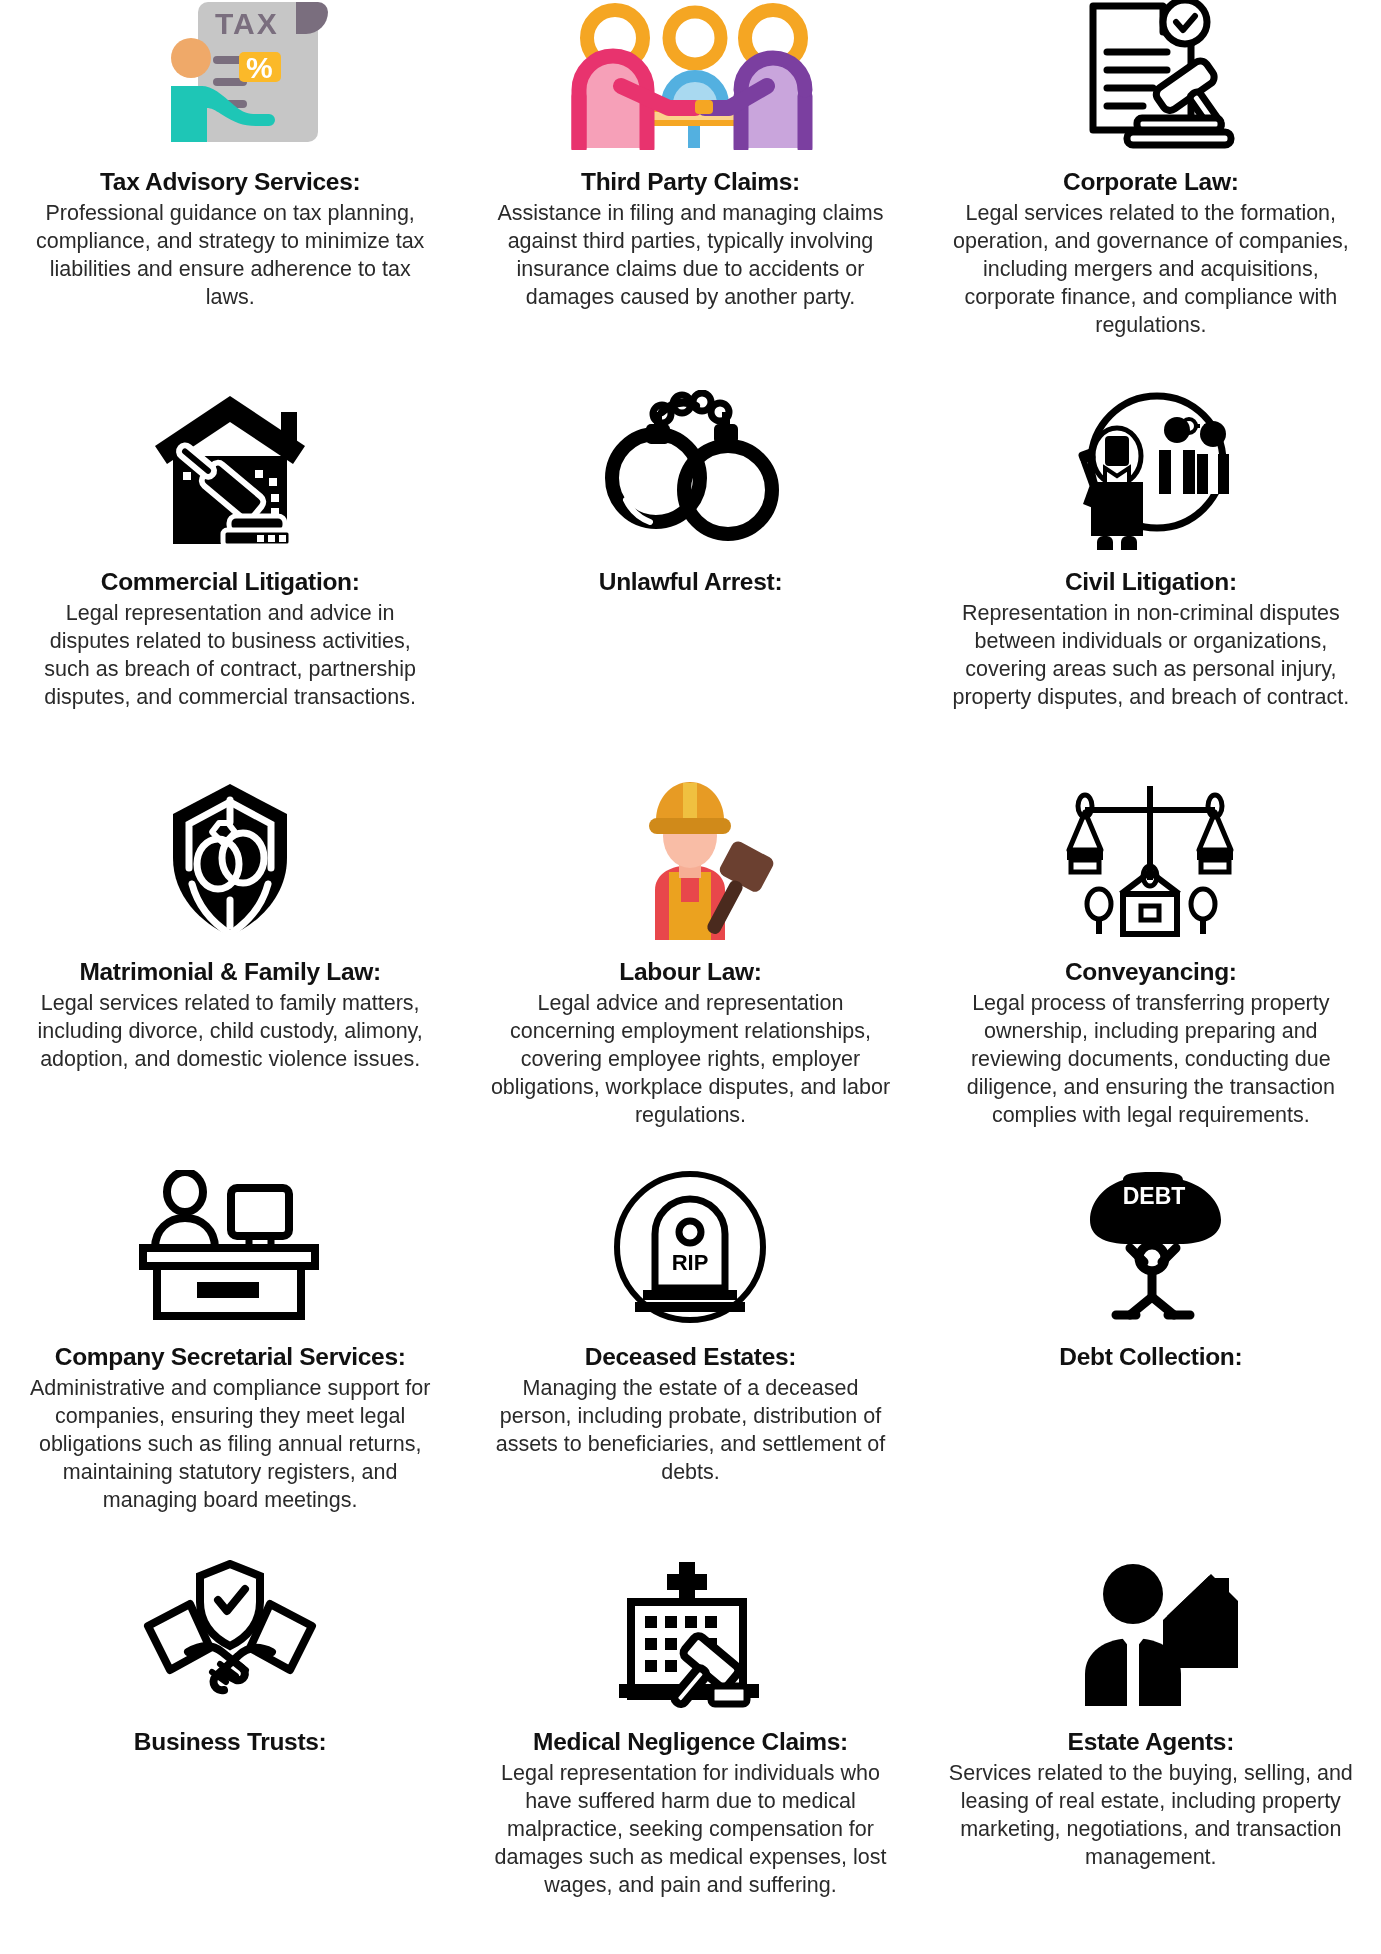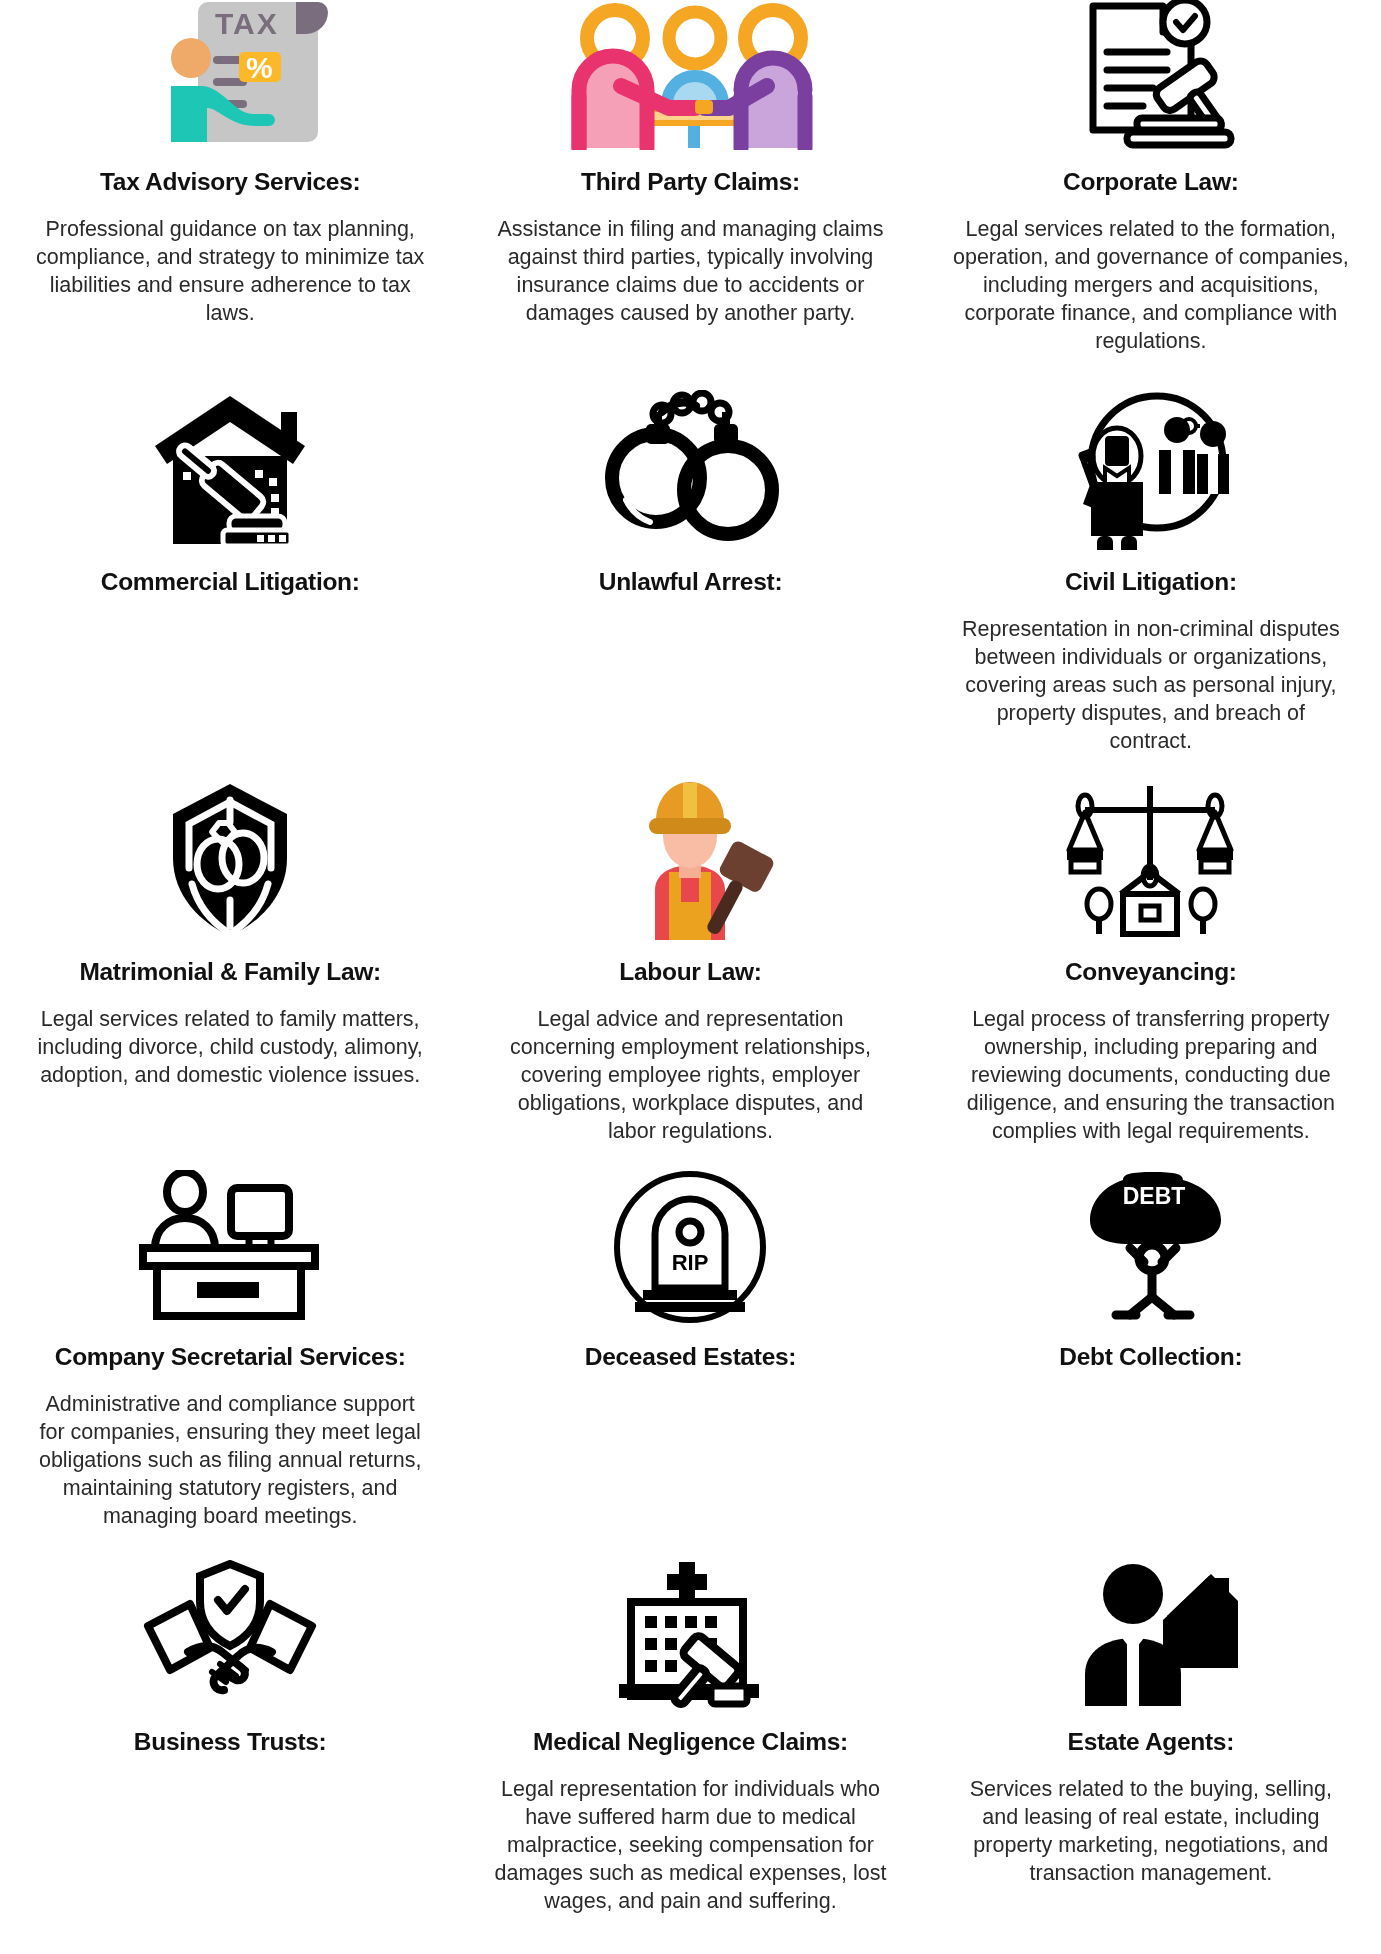--- a/index.html
+++ b/index.html
@@ -38,21 +38,21 @@
     line-height:1.18;
     text-align:center;
     color:#111111;
     margin:16px 0 3px 0;
   }
   .card-desc{
     font-size:21.5px;
     line-height:1.30;
     text-align:center;
     color:#2a2a2a;
-    margin:16px;
+    margin:0;
     max-width:410px;
   }
   
   .r1 .icon-wrap{height:150px;}
   .r2 .icon-wrap{height:160px;}
   .r3 .icon-wrap{height:160px;}
   .r4 .icon-wrap{height:155px;align-items:flex-end;}
   .r5 .icon-wrap{height:150px;}
 </style>
 </head>
@@ -157,20 +157,21 @@
         <rect x="86" y="126" width="56" height="16" rx="7" fill="#000" stroke="#fff" stroke-width="5"></rect>
         <rect x="80" y="140" width="68" height="16" rx="4" fill="#000" stroke="#fff" stroke-width="5"></rect>
         <g fill="#fff">
           <rect x="114" y="145" width="7" height="7"></rect>
           <rect x="125" y="145" width="7" height="7"></rect>
           <rect x="136" y="145" width="7" height="7"></rect>
         </g>
       </svg>
     </div>
     <p class="card-title">Commercial Litigation:</p>
+    <p class="card-desc">Legal representation and advice in disputes related to business activities, such as breach of contract, partnership disputes, and commercial transactions.</p>
   </div>
 
   <div class="cell r2">
     <div class="icon-wrap">
       <svg width="200" height="160" viewBox="0 0 200 160">
         <path d="M72 22c10-10 24-12 34-6" fill="none" stroke="#000" stroke-width="8" stroke-linecap="round"></path>
         <circle cx="72" cy="24" r="9" fill="none" stroke="#000" stroke-width="7"></circle>
         <circle cx="92" cy="14" r="9" fill="none" stroke="#000" stroke-width="7"></circle>
         <circle cx="112" cy="12" r="9" fill="none" stroke="#000" stroke-width="7"></circle>
         <circle cx="130" cy="22" r="9" fill="none" stroke="#000" stroke-width="7"></circle>
@@ -309,20 +310,21 @@
       <svg width="155" height="155" viewBox="0 0 155 155">
         <circle cx="77" cy="77" r="73" fill="none" stroke="#000" stroke-width="6"></circle>
         <path d="M42 118V64a35 35 0 0 1 70 0v54z" fill="none" stroke="#000" stroke-width="7"></path>
         <circle cx="77" cy="62" r="11" fill="none" stroke="#000" stroke-width="7"></circle>
         <text x="77" y="100" text-anchor="middle" font-family="'Liberation Sans',sans-serif" font-size="22" font-weight="bold" fill="#000">RIP</text>
         <rect x="30" y="120" width="94" height="10" fill="#000"></rect>
         <rect x="22" y="132" width="110" height="10" fill="#000"></rect>
       </svg>
     </div>
     <p class="card-title">Deceased Estates:</p>
+    <p class="card-desc">Managing the estate of a deceased person, including probate, distribution of assets to beneficiaries, and settlement of debts.</p>
   </div>
 
   <div class="cell r4">
     <div class="icon-wrap">
       <svg width="165" height="155" viewBox="0 0 165 155">
         <path d="M55 10c0-6 8-8 30-8s30 2 30 8c22 6 38 22 38 40 0 16-18 24-42 24H62c-26 0-40-8-40-24 0-18 14-34 33-40z" fill="#000"></path>
         <text x="86" y="34" text-anchor="middle" font-family="'Liberation Sans',sans-serif" font-size="23" font-weight="bold" fill="#fff">DEBT</text>
 
         <g fill="none" stroke="#000" stroke-width="9" stroke-linecap="round" stroke-linejoin="round">
           <circle cx="84" cy="88" r="13"></circle>

